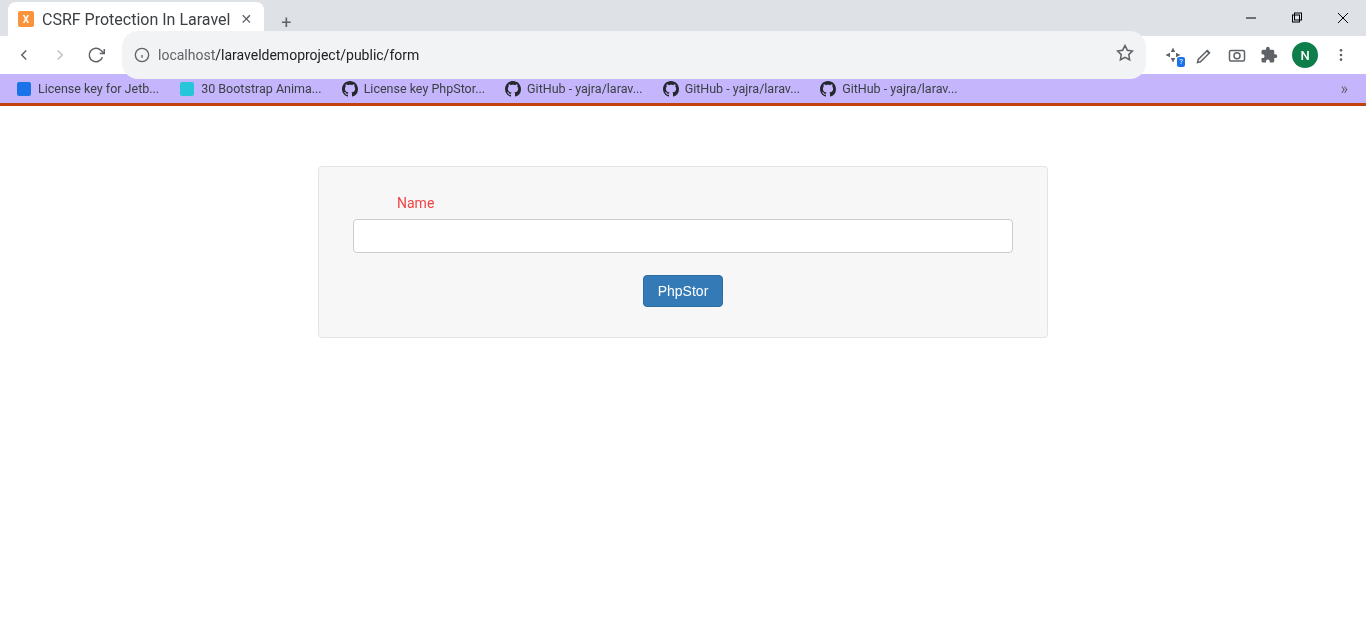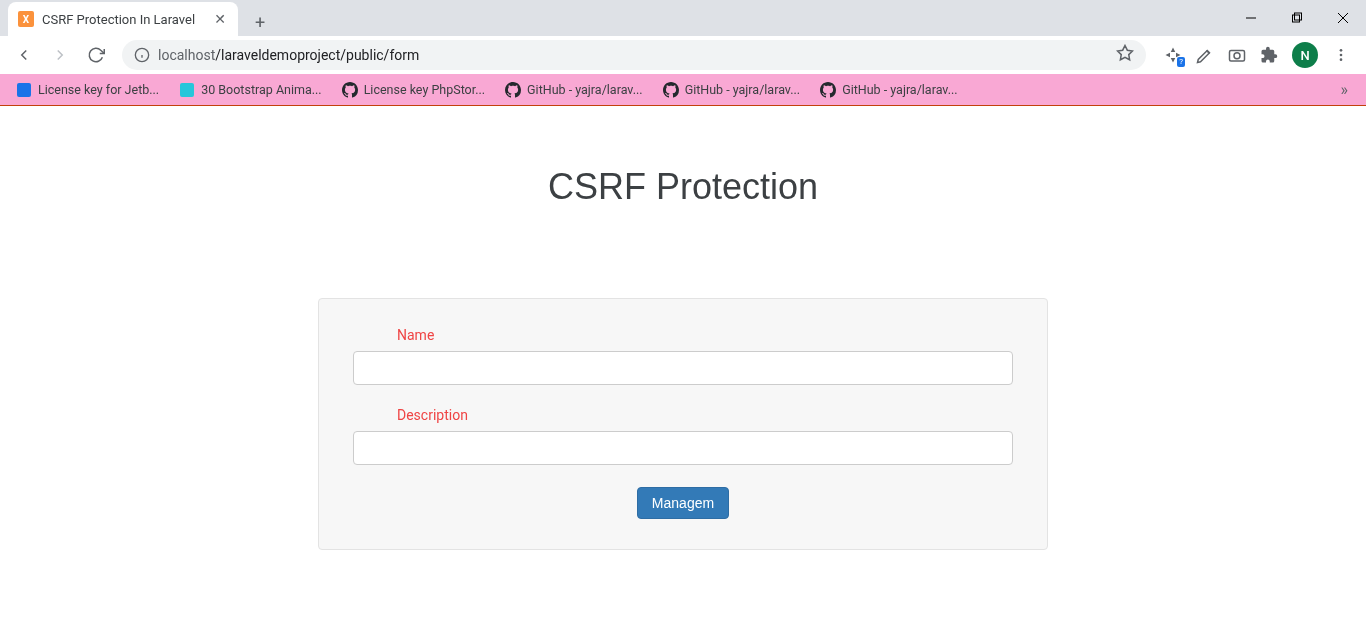--- a/index.html
+++ b/index.html
@@ -3,42 +3,42 @@
   <meta charset="utf-8">
   <style>
     * { margin: 0; padding: 0; box-sizing: border-box; }
     body { font-family: -apple-system, BlinkMacSystemFont, "Segoe UI", Roboto, Arial, sans-serif; background: #fff; width: 1366px; height: 641px; overflow: hidden; }
 
     
     .browser-chrome { background: #dee1e6; }
     .tab-strip { display: flex; align-items: flex-end; height: 36px; padding: 0 8px; }
     .tab { display: flex; align-items: center; background: #fff; border-radius: 8px 8px 0 0; height: 34px; padding: 0 10px; min-width: 230px; gap: 8px; }
     .tab-favicon { width: 16px; height: 16px; background: #fb923c; border-radius: 2px; display: flex; align-items: center; justify-content: center; color: #fff; font-size: 10px; font-weight: bold; }
-    .tab-title { font-size: 13px; color: #3c4043; flex: 1; white-space: nowrap; overflow: hidden; text-overflow: ellipsis; }
+    .tab-title { font-size: 16px; color: #3c4043; flex: 1; white-space: nowrap; overflow: hidden; text-overflow: ellipsis; }
     .tab-close { width: 16px; height: 16px; display: flex; align-items: center; justify-content: center; color: #5f6368; font-size: 14px; cursor: pointer; }
     .new-tab { width: 28px; height: 28px; display: flex; align-items: center; justify-content: center; color: #5f6368; font-size: 18px; margin-left: 8px; cursor: pointer; }
     .window-controls { position: absolute; right: 0; top: 0; display: flex; }
     .win-btn { width: 46px; height: 36px; display: flex; align-items: center; justify-content: center; color: #000; font-size: 12px; cursor: pointer; }
     .win-btn svg { width: 12px; height: 12px; }
 
     .toolbar { display: flex; align-items: center; background: #fff; height: 38px; padding: 0 8px; gap: 4px; }
     .nav-btn { width: 32px; height: 32px; display: flex; align-items: center; justify-content: center; color: #5f6368; cursor: pointer; border-radius: 50%; }
     .nav-btn.disabled { color: #bdc1c6; }
     .nav-btn svg { width: 18px; height: 18px; }
-    .omnibox { flex: 1; display: flex; align-items: center; background: #f1f3f4; border-radius: 16px; height: 30px; padding: 0 12px; gap: 8px; margin: 0 6px; }
+    .omnibox { flex: 1; display: flex; align-items: center; background: #f1f3f4; border-radius: 16px; height: 48px; padding: 0 12px; gap: 8px; margin: 0 6px; }
     .omnibox-icon { color: #5f6368; display: flex; }
     .omnibox-url { color: #5f6368; font-size: 14px; }
     .omnibox-url .path { color: #202124; }
     .omnibox-right { margin-left: auto; color: #5f6368; display: flex; align-items: center; gap: 10px; }
     .ext-icons { display: flex; align-items: center; gap: 14px; padding: 0 8px; }
     .ext-icon { width: 18px; height: 18px; color: #5f6368; display: flex; align-items: center; justify-content: center; position: relative; }
     .avatar { width: 26px; height: 26px; border-radius: 50%; background: #0d7e4a; color: #fff; display: flex; align-items: center; justify-content: center; font-size: 13px; font-weight: 500; }
     .badge { position: absolute; bottom: -3px; right: -3px; background: #1a73e8; color: #fff; font-size: 8px; padding: 0 2px; border-radius: 2px; line-height: 10px; }
 
-    .bookmarks-bar { display: flex; align-items: center; background: #f9a8d4; height: 32px; padding: 0 8px; border-bottom: 1px solid #c2410c; gap: 4px; }
+    .bookmarks-bar { display: flex; align-items: center; background: #c4b5fd; height: 32px; padding: 0 8px; border-bottom: 3px solid #c2410c; gap: 4px; }
     .bookmark { display: flex; align-items: center; gap: 6px; padding: 4px 8px; font-size: 12.5px; color: #3c4043; cursor: pointer; border-radius: 4px; white-space: nowrap; max-width: 160px; }
     .bookmark-icon { width: 16px; height: 16px; flex-shrink: 0; display: flex; align-items: center; justify-content: center; }
     .bookmark-text { overflow: hidden; text-overflow: ellipsis; }
     .bm-chevron { margin-left: auto; padding: 4px 10px; color: #5f6368; cursor: pointer; }
 
     
     .page { padding: 60px 0; }
     .page-title { text-align: center; font-size: 36px; font-weight: 400; color: #3c4043; margin-bottom: 90px; font-family: Arial, sans-serif; }
     .card { width: 730px; margin: 0 auto; background: #f7f7f7; border: 1px solid #e3e3e3; border-radius: 4px; padding: 28px 34px 30px; }
     .form-group { margin-bottom: 22px; }
@@ -190,25 +190,20 @@
             <path d="M8 0C3.58 0 0 3.58 0 8c0 3.54 2.29 6.53 5.47 7.59.4.07.55-.17.55-.38 0-.19-.01-.82-.01-1.49-2.01.37-2.53-.49-2.69-.94-.09-.23-.48-.94-.82-1.13-.28-.15-.68-.52-.01-.53.63-.01 1.08.58 1.23.82.72 1.21 1.87.87 2.33.66.07-.52.28-.87.51-1.07-1.78-.2-3.64-.89-3.64-3.95 0-.87.31-1.59.82-2.15-.08-.2-.36-1.02.08-2.12 0 0 .67-.21 2.2.82.64-.18 1.32-.27 2-.27.68 0 1.36.09 2 .27 1.53-1.04 2.2-.82 2.2-.82.44 1.1.16 1.92.08 2.12.51.56.82 1.27.82 2.15 0 3.07-1.87 3.75-3.65 3.95.29.25.54.73.54 1.48 0 1.07-.01 1.93-.01 2.2 0 .21.15.46.55.38A8.013 8.013 0 0 0 16 8c0-4.42-3.58-8-8-8z"></path>
           </svg>
         </span>
       <span class="bookmark-text">GitHub - yajra/larav...</span>
     </div>
     <div class="bm-chevron">»</div>
   </div>
 </div>
 
 <div class="page">
-  <h1 class="page-title">CSRF Protection</h1>
   <div class="card">
     <div class="form-group">
       <label class="form-label">Name</label>
       <input class="form-control" type="text" value="" style="">
     </div>
-    <div class="form-group">
-      <label class="form-label">Description</label>
-      <input class="form-control" type="text" value="" style="">
-    </div>
-    <button class="btn-submit">Managem</button>
+    <button class="btn-submit">PhpStor</button>
   </div>
 </div>
 
 </body></html>

